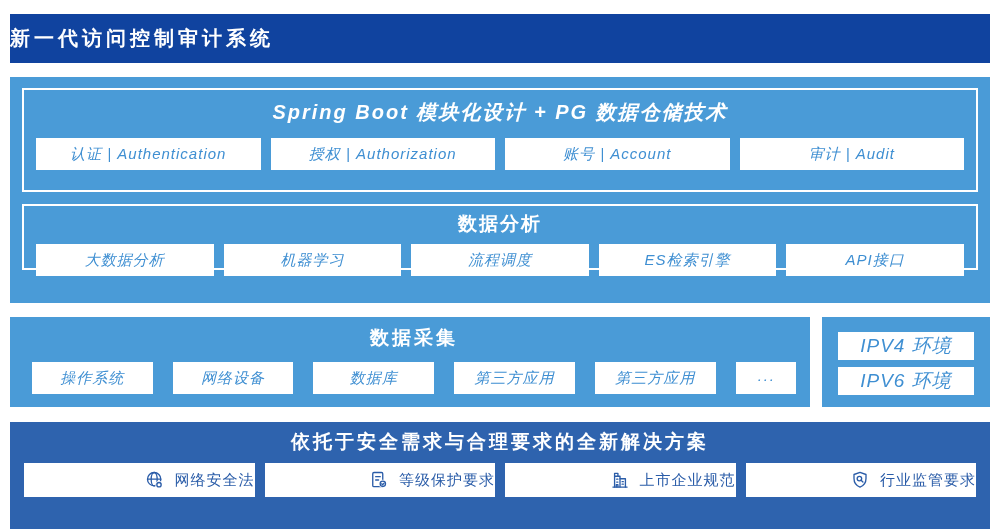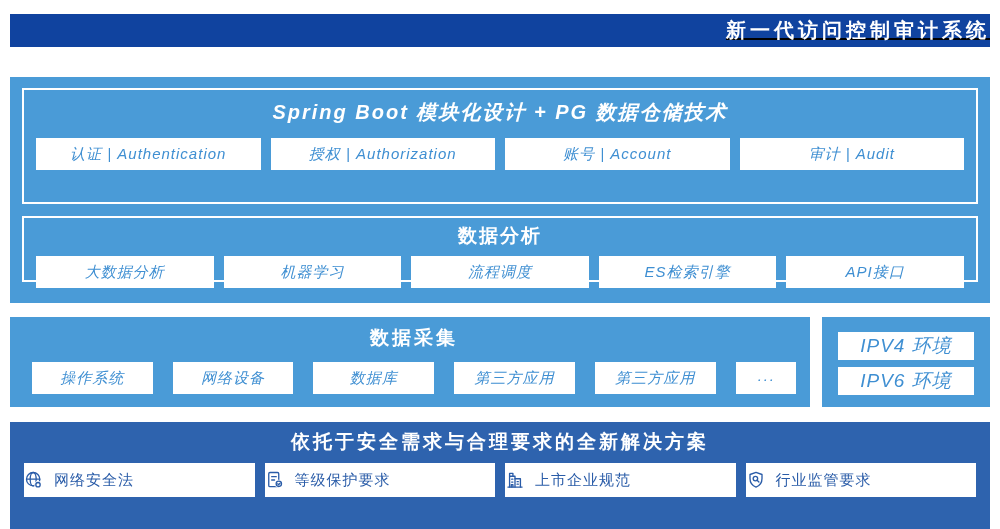--- a/index.html
+++ b/index.html
@@ -2,32 +2,32 @@
 <html><head>
 <meta charset="utf-8">
 <style>
   html,body{margin:0;padding:0;background:#fff;}
   .page{
     position:relative;width:1000px;height:529px;background:#ffffff;
     font-family:"Liberation Sans","DejaVu Sans",sans-serif;overflow:hidden;
   }
   
   .banner{
-    position:absolute;left:10px;top:14px;width:980px;height:33px;
-    background:#10439F;display:flex;align-items:center;justify-content:flex-end;text-decoration:underline;
+    position:absolute;left:10px;top:14px;width:980px;height:49px;
+    background:#10439F;display:flex;align-items:center;justify-content:flex-start;
   }
   .banner-title{color:#fff;font-size:20px;font-weight:bold;letter-spacing:4px;}
   
   .arch{
     position:absolute;left:10px;top:77px;width:980px;height:226px;
     background:#4A9BD7;box-sizing:border-box;padding:11px 12px 13px 12px;
     display:flex;flex-direction:column;gap:12px;
   }
   .panel{border:2px solid #fff;box-sizing:border-box;}
-  .panel-modules{height:116px;padding-top:10px;}
+  .panel-modules{height:104px;padding-top:10px;}
   .panel-analysis{height:66px;padding-top:6px;}
   .panel-title{
     text-align:center;color:#fff;font-weight:bold;line-height:24px;letter-spacing:2px;
   }
   .panel-modules .panel-title{font-size:20px;font-style:italic;}
   .panel-analysis .panel-title{font-size:19px;}
   .boxrow{display:flex;gap:10px;padding:0 12px;}
   .panel-modules .boxrow{margin-top:14px;}
   .panel-analysis .boxrow{margin-top:8px;}
   .wbox{
@@ -51,21 +51,21 @@
     display:flex;flex-direction:column;gap:7px;
   }
   .ipv .wbox{height:28px;flex:none;font-size:19px;}
   
   .solution{
     position:absolute;left:10px;top:422px;width:980px;height:110px;
     background:#2E63AE;box-sizing:border-box;padding-top:8px;
   }
   .solution .boxrow{margin-top:9px;gap:10px;padding:0 14px;}
   .sbox{
-    flex:1;height:34px;background:#fff;display:flex;align-items:center;justify-content:flex-start;
+    flex:1;height:34px;background:#fff;display:flex;align-items:center;justify-content:flex-end;
     gap:10px;color:#2A5CA8;font-size:15px;letter-spacing:1px;white-space:nowrap;
   }
   .sbox svg{display:block;}
   .icon-stroke{stroke:#2A5CA8;fill:none;stroke-width:1.6;stroke-linecap:round;stroke-linejoin:round;}
 </style>
 </head>
 <body>
 
 <div class="page">
 

